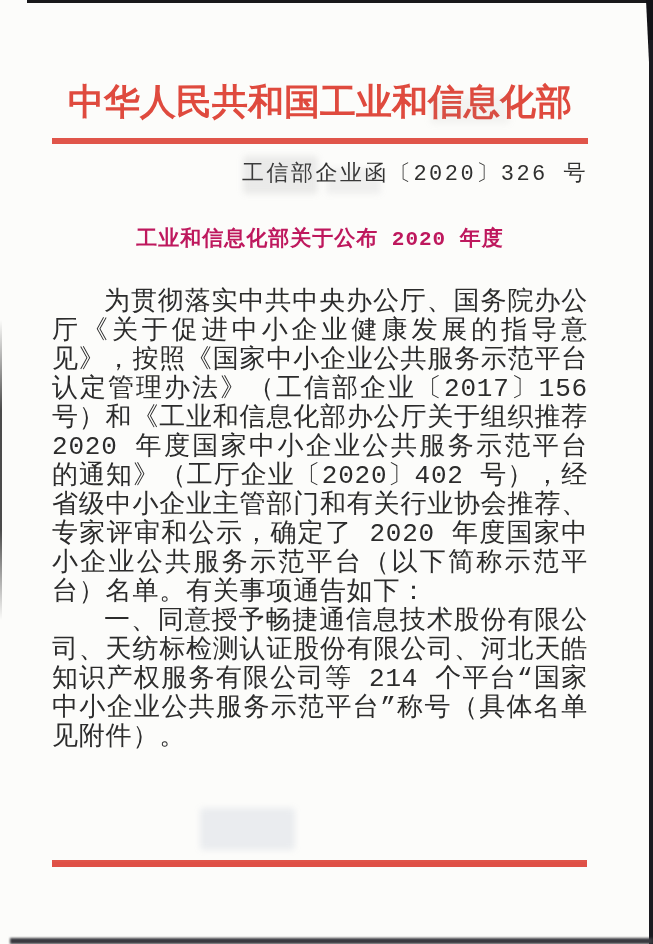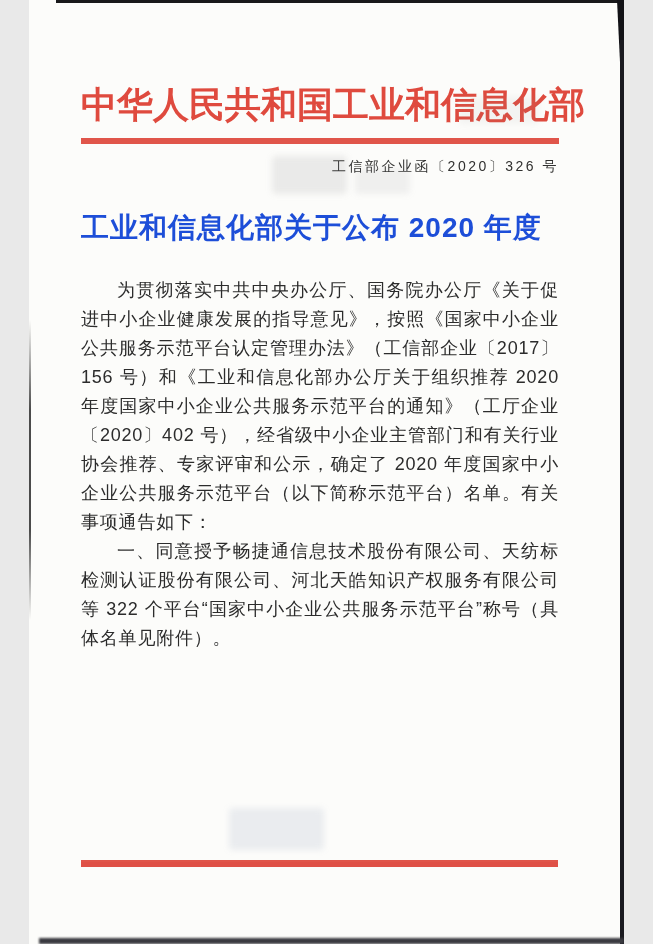--- a/index.html
+++ b/index.html
@@ -1,25 +1,25 @@
 <!DOCTYPE html>
 <html><head>
 <meta charset="utf-8">
 <style>
   html, body { margin: 0; padding: 0; background: #e9e9e9; }
   * { box-sizing: border-box; }
 
   .scan {
     position: relative;
-    width: 595px;
+    width: 653px;
     height: 944px;
     margin: 0 auto;
     background: #fcfcfa;
     overflow: hidden;
-    font-family: Liberation Sans, sans-serif;
+    font-family: Liberation Mono, monospace;
   }
 
   .page-content {
     position: absolute;
     left: 52px;
     right: 65px;
     top: 0;
   }
 
   .ministry {
@@ -36,39 +36,39 @@
   .rule-top {
     margin-top: 12px;
     height: 3px;
     border-top: 4px solid #e0554a;
     border-bottom: 2px solid #e0554a;
   }
 
   .doc-number {
     margin-top: 14px;
     text-align: right;
-    font-size: 14px;
+    font-size: 22px;
     letter-spacing: 2.5px;
     color: #30302f;
     white-space: nowrap;
   }
 
   .notice-title {
     margin-top: 30px;
-    text-align: left;
+    text-align: center;
     font-weight: bold;
-    font-size: 28px;
+    font-size: 21px;
     line-height: 44px;
     letter-spacing: 1px;
-    color: #1d4ed8;
+    color: #be185d;
   }
 
   .body-text {
     margin-top: 26px;
-    font-size: 18px;
+    font-size: 26px;
     line-height: 29px;
     letter-spacing: 0.8px;
     text-align: justify;
     color: #2c2c2c;
   }
   .body-text p {
     margin: 0;
     text-indent: 2em;
   }
 
@@ -125,21 +125,21 @@
     <div class="rule-top"></div>
 
     <div class="doc-number">工信部企业函〔2020〕326 号</div>
 
     <div class="notice-title">
       <div>工业和信息化部关于公布 2020 年度</div>
     </div>
 
     <div class="body-text">
       <p>为贯彻落实中共中央办公厅、国务院办公厅《关于促进中小企业健康发展的指导意见》，按照《国家中小企业公共服务示范平台认定管理办法》（工信部企业〔2017〕156 号）和《工业和信息化部办公厅关于组织推荐 2020 年度国家中小企业公共服务示范平台的通知》（工厅企业〔2020〕402 号），经省级中小企业主管部门和有关行业协会推荐、专家评审和公示，确定了 2020 年度国家中小企业公共服务示范平台（以下简称示范平台）名单。有关事项通告如下：</p>
-      <p>一、同意授予畅捷通信息技术股份有限公司、天纺标检测认证股份有限公司、河北天皓知识产权服务有限公司等 322 个平台“国家中小企业公共服务示范平台”称号（具体名单见附件）。</p>
+      <p>一、同意授予畅捷通信息技术股份有限公司、天纺标检测认证股份有限公司、河北天皓知识产权服务有限公司等 214 个平台“国家中小企业公共服务示范平台”称号（具体名单见附件）。</p>
     </div>
 
   </div>
 
   <div class="rule-bottom"></div>
 
   <div class="edge-top"></div>
   <div class="edge-top-right"></div>
   <div class="edge-right"></div>
   <div class="edge-bottom"></div>

